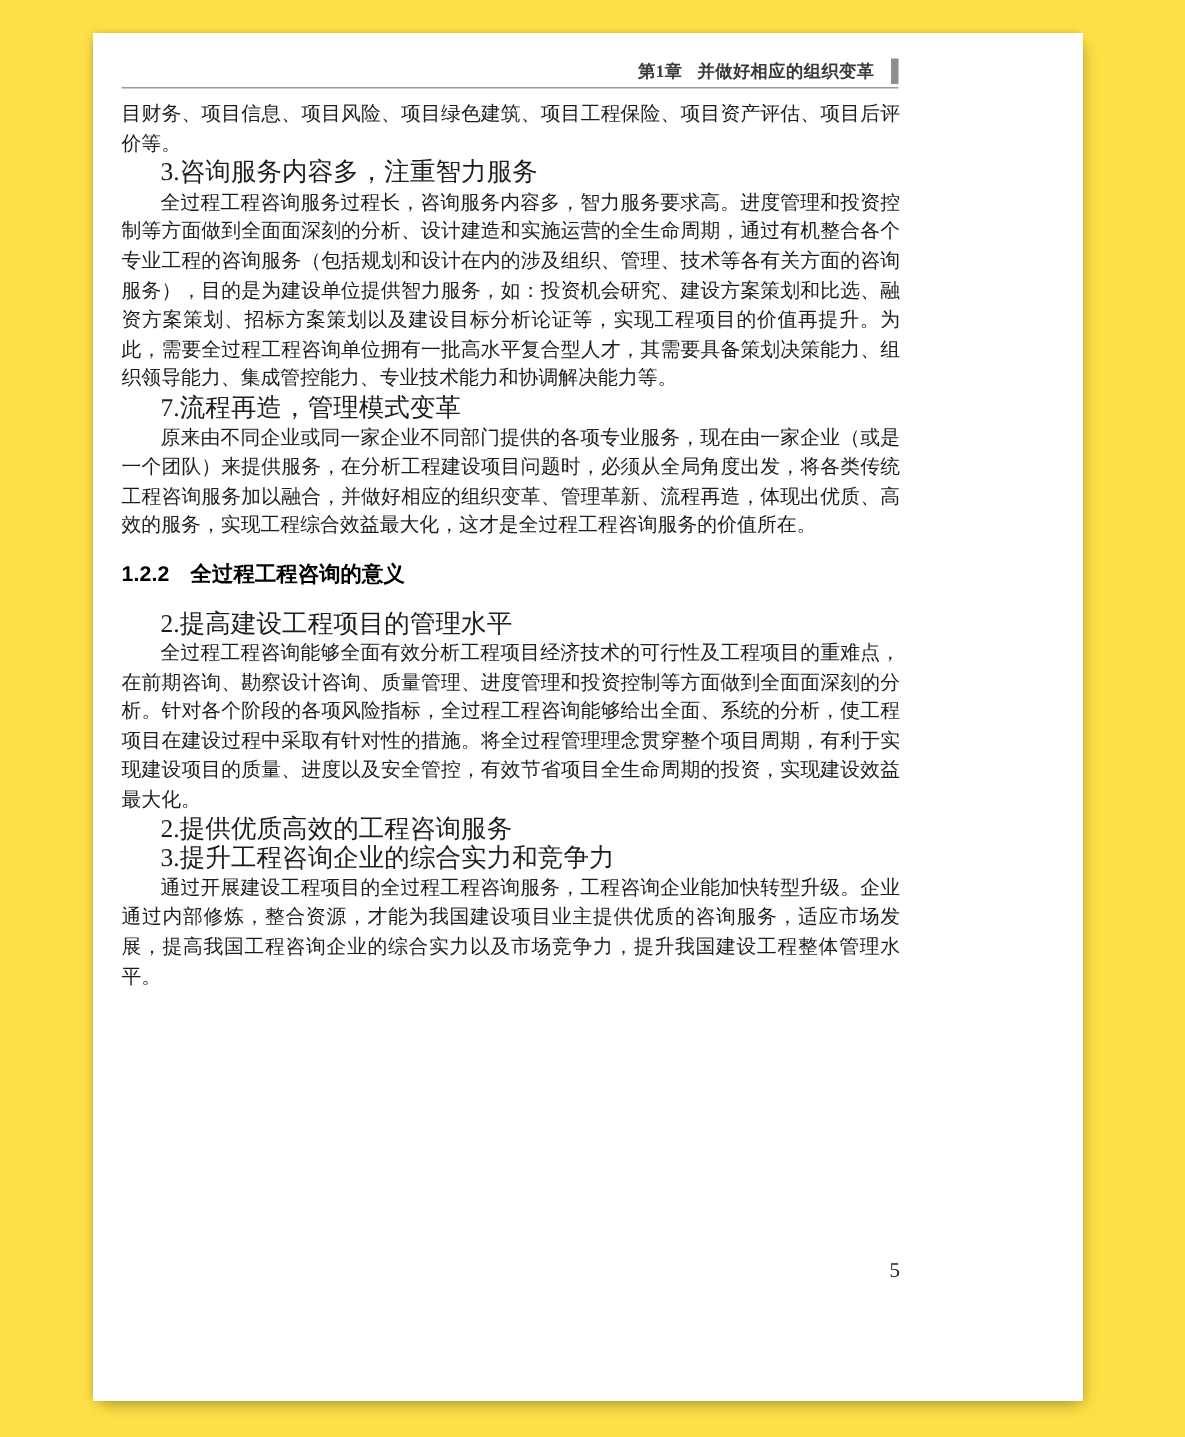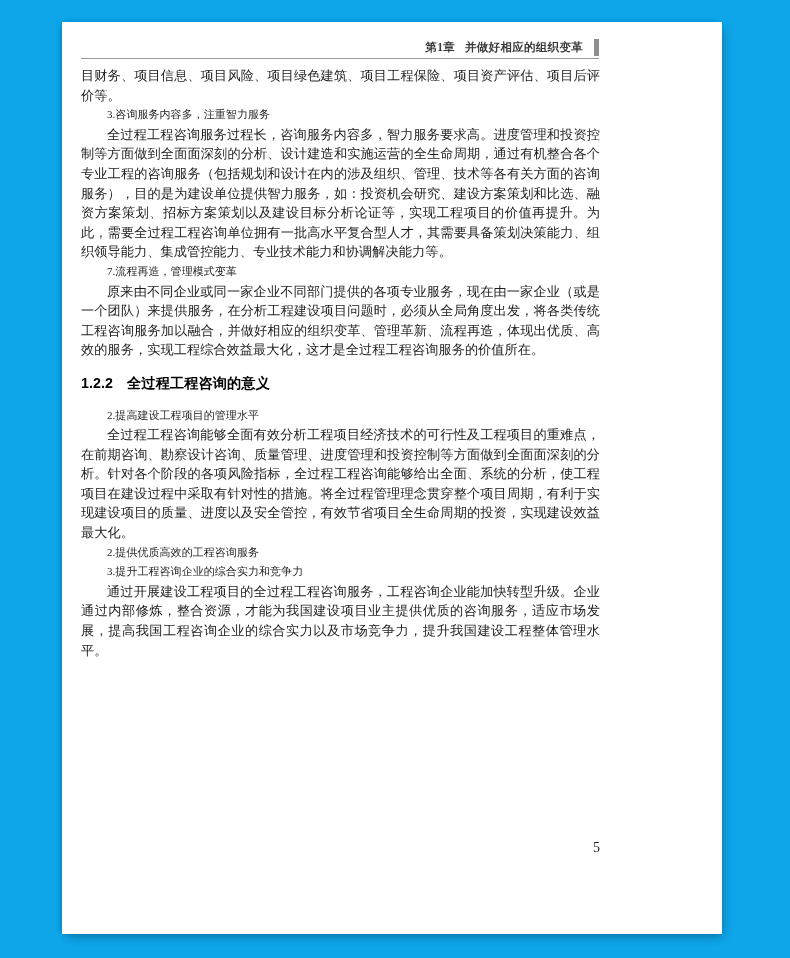--- a/index.html
+++ b/index.html
@@ -12,21 +12,21 @@
     height: 958px;
     overflow: hidden;
     font-family: "Liberation Serif", "DejaVu Serif", serif;
     position: relative;
   }
 
   
   #scan-canvas {
     position: absolute;
     inset: 0;
-    background: #0ea5e9;
+    background: #fde047;
   }
 
   
   #page-sheet {
     position: absolute;
     left: 62px;
     top: 22px;
     width: 660px;
     height: 912px;
     background: #ffffff;
@@ -90,21 +90,21 @@
     color: #1d1d1d;
     text-align: justify;
     text-justify: inter-character;
     letter-spacing: 0.05px;
     font-family: Liberation Serif, serif;
     text-indent: 0;
   }
   p.body-par.indent { text-indent: 26px; }
   p.num-head {
     margin: 0;
-    font-size: 11px;
+    font-size: 17px;
     line-height: 19.6px;
     color: #1d1d1d;
     text-indent: 26px;
     letter-spacing: 0.05px;
     font-family: "Liberation Serif", "DejaVu Serif", serif;
   }
 
   h2.sec-head {
     margin: 0;
     font-size: 14.2px;

